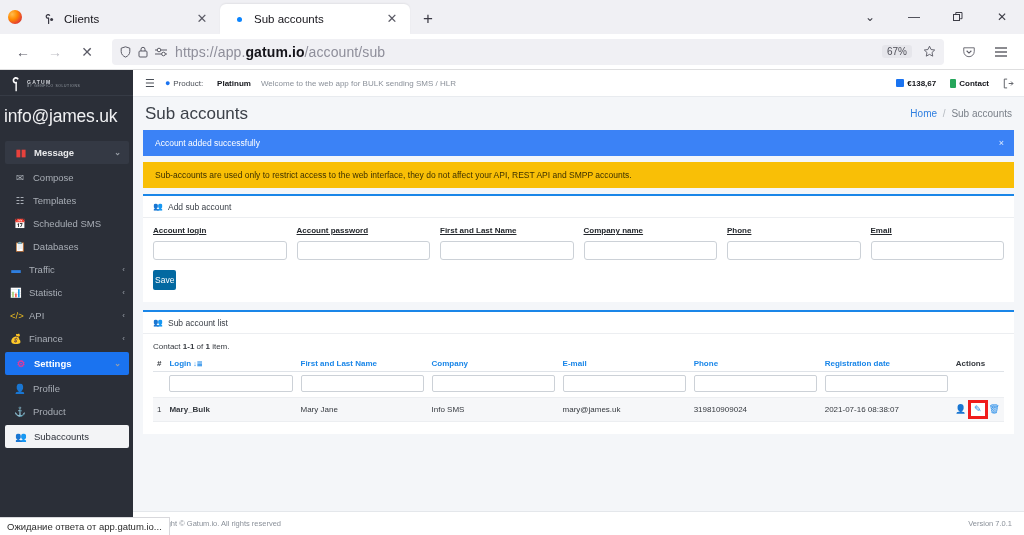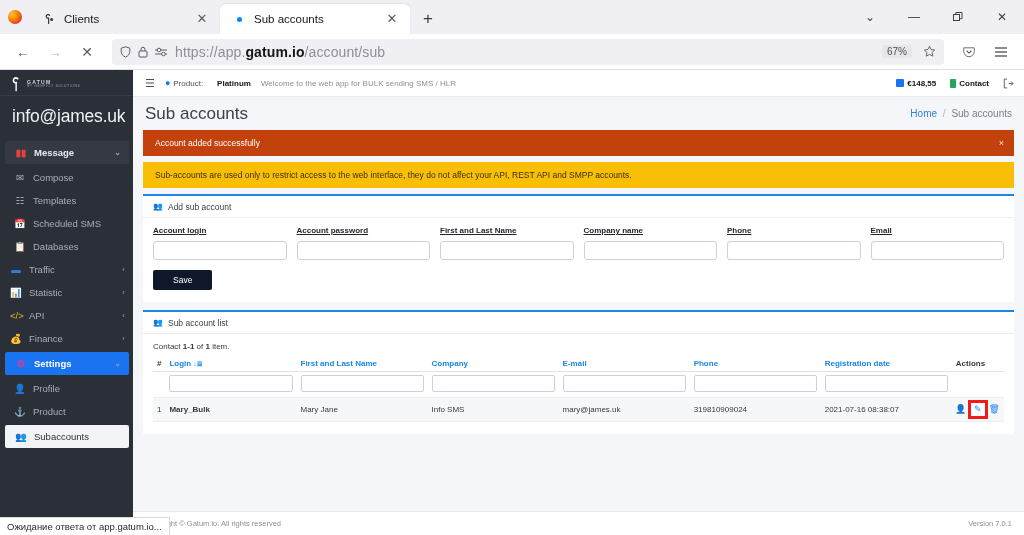--- a/index.html
+++ b/index.html
@@ -87,21 +87,21 @@
   }
   .brand {
     height: 26px; display: flex; align-items: center; gap: 5px; padding: 4px 0 0 10px;
     border-bottom: 1px solid #363b45;
   }
   .brand-mark { color: #fff; font-size: 15px; line-height: 1; }
   .brand-txt { line-height: 1.05; }
   .brand-txt .b1 { font-size: 5px; color: #d6d9de; letter-spacing: 1.3px; display:block; font-weight:700;}
   .brand-txt .b2 { font-size: 3.4px; color: #9aa0a9; letter-spacing: .6px; display:block; }
   .useremail {
-    font-size: 17.5px; color: #f0f1f3; padding: 10px 0 12px 12px; font-weight: 400;
+    font-size: 17.5px; color: #f0f1f3; padding: 10px 0 12px 4px; font-weight: 400;
     letter-spacing: -.2px;
   }
   .navlist { display: flex; flex-direction: column; }
   .navitem {
     display: flex; align-items: center; gap: 7px; height: 23px;
     padding: 0 8px 0 10px; font-size: 9.5px; color: #a9aeb6; position: relative;
   }
   .navitem .nicon { width: 12px; text-align: center; font-size: 9.5px; flex:0 0 12px; }
   .navitem .nlabel { flex: 1; white-space: nowrap; }
   .navitem .ncaret { font-size: 8px; color: #9aa0a9; }
@@ -140,43 +140,43 @@
   .crumb { font-size: 10px; color: #7a8089; }
   .crumb a { color: #2f7fe0; text-decoration: none; }
   .crumb .sep { color: #b6bbc2; margin: 0 3px; }
 
   .content { padding: 0 10px; }
 
   .alert {
     height: 26px; display: flex; align-items: center; padding: 0 12px;
     font-size: 8.5px; margin-bottom: 6px; position: relative;
   }
-  .alert.success { background: #c2410c; color: #ffffff; }
+  .alert.success { background: #3b82f6; color: #ffffff; }
   .alert.warn { background: #f9bf06; color: #3c3000; }
   .alert .x { position: absolute; right: 10px; font-size: 9px; opacity: .85; }
 
   .card { background: #ffffff; border-top: 2px solid #1a86e8; margin-bottom: 8px; }
   .card-head {
     height: 22px; display: flex; align-items: center; gap: 5px;
     padding: 0 10px; font-size: 8.5px; color: #3c4149; border-bottom: 1px solid #eceef1;
   }
   .card-head .chico { color: #3c4149; font-size: 8px; }
   .card-body { padding: 8px 10px 12px 10px; }
 
   .formrow { display: flex; gap: 10px; }
   .field { flex: 1; }
   .field label { display: block; font-size: 8px; color: #23272c; font-weight: 700; margin-bottom: 4px; text-decoration: underline; }
   .field input {
     width: 100%; height: 19px; border: 1px solid #ccd1d7; border-radius: 3px;
     background: #fff; font-size: 8px; padding: 0 5px; color: #23272c;
     font-family: "Liberation Sans", sans-serif; outline: none;
   }
   .savebtn {
-    margin-top: 10px; background: #0f172a; color: #fff; border: none; border-radius: 2px;
-    font-size: 8.5px; padding: 5px 20px; font-family: "Liberation Sans", sans-serif;
+    margin-top: 10px; background: #0369a1; color: #fff; border: none; border-radius: 2px;
+    font-size: 8.5px; padding: 5px 2px; font-family: "Liberation Sans", sans-serif;
   }
 
   .showing { font-size: 8px; color: #35393f; margin-bottom: 5px; }
   .showing b { font-weight: 700; }
 
   table.grid { width: 100%; border-collapse: collapse; }
   table.grid th {
     text-align: left; font-size: 8px; color: #1a86e8; font-weight: 700;
     padding: 3px 4px; border-bottom: 1px solid #dfe3e8; white-space: nowrap;
   }
@@ -415,21 +415,21 @@
         <span class="hamb">☰</span>
         <span class="product">
           <span class="pico">●</span>
           <span>Product:</span>
           <b>Platinum</b>
         </span>
         <span class="welcome">Welcome to the web app for BULK sending SMS / HLR</span>
         <span class="topright">
           <span class="balance">
             <span class="sq"></span>
-            <span>€148,55</span>
+            <span>€138,67</span>
           </span>
           <span class="contact">
             <span class="sq"></span>
             <span>Contact</span>
           </span>
           <span class="logout">
             <svg width="11" height="11" viewBox="0 0 12 12">
                 <path d="M4.5 1.2H1.4v9.6h3.1" fill="none" stroke="#55595f"></path>
                 <path d="M6.2 6h4.6M8.8 3.9 10.9 6 8.8 8.1" fill="none" stroke="#55595f"></path>
               </svg>

